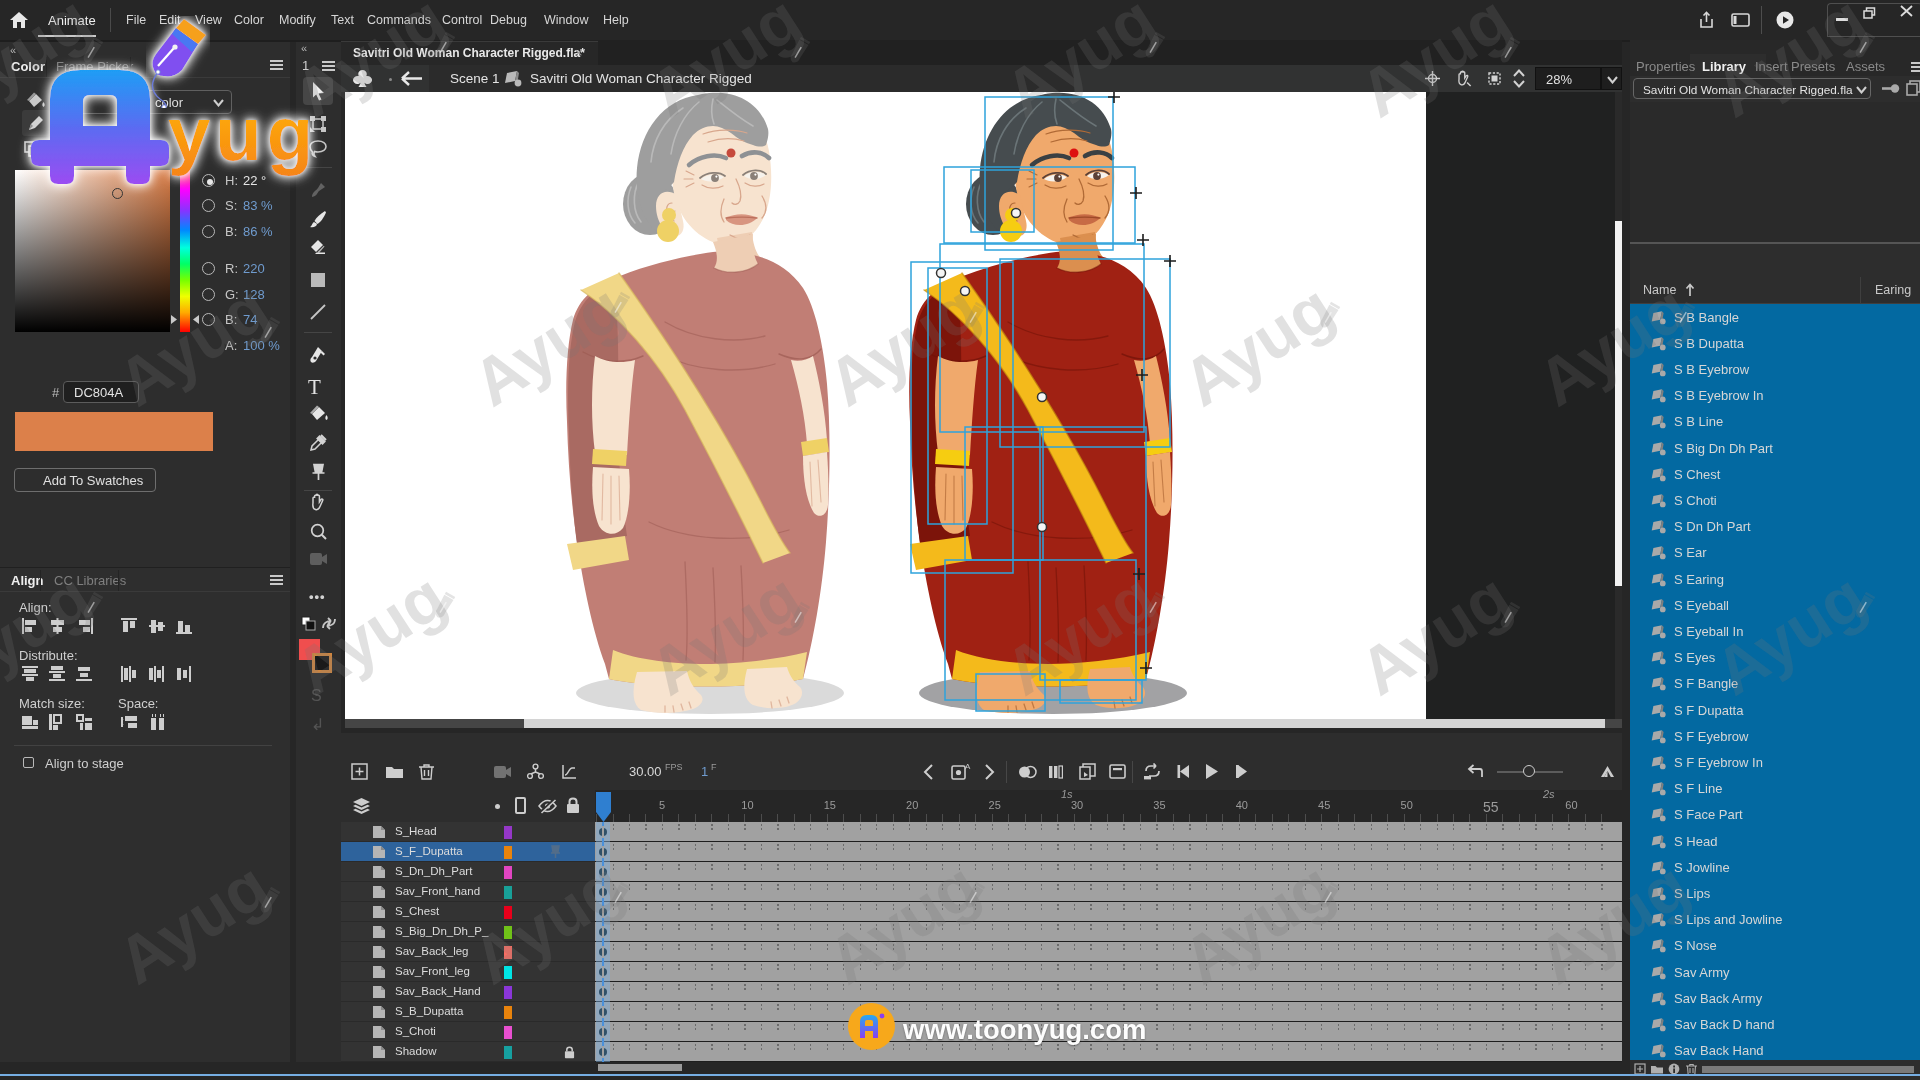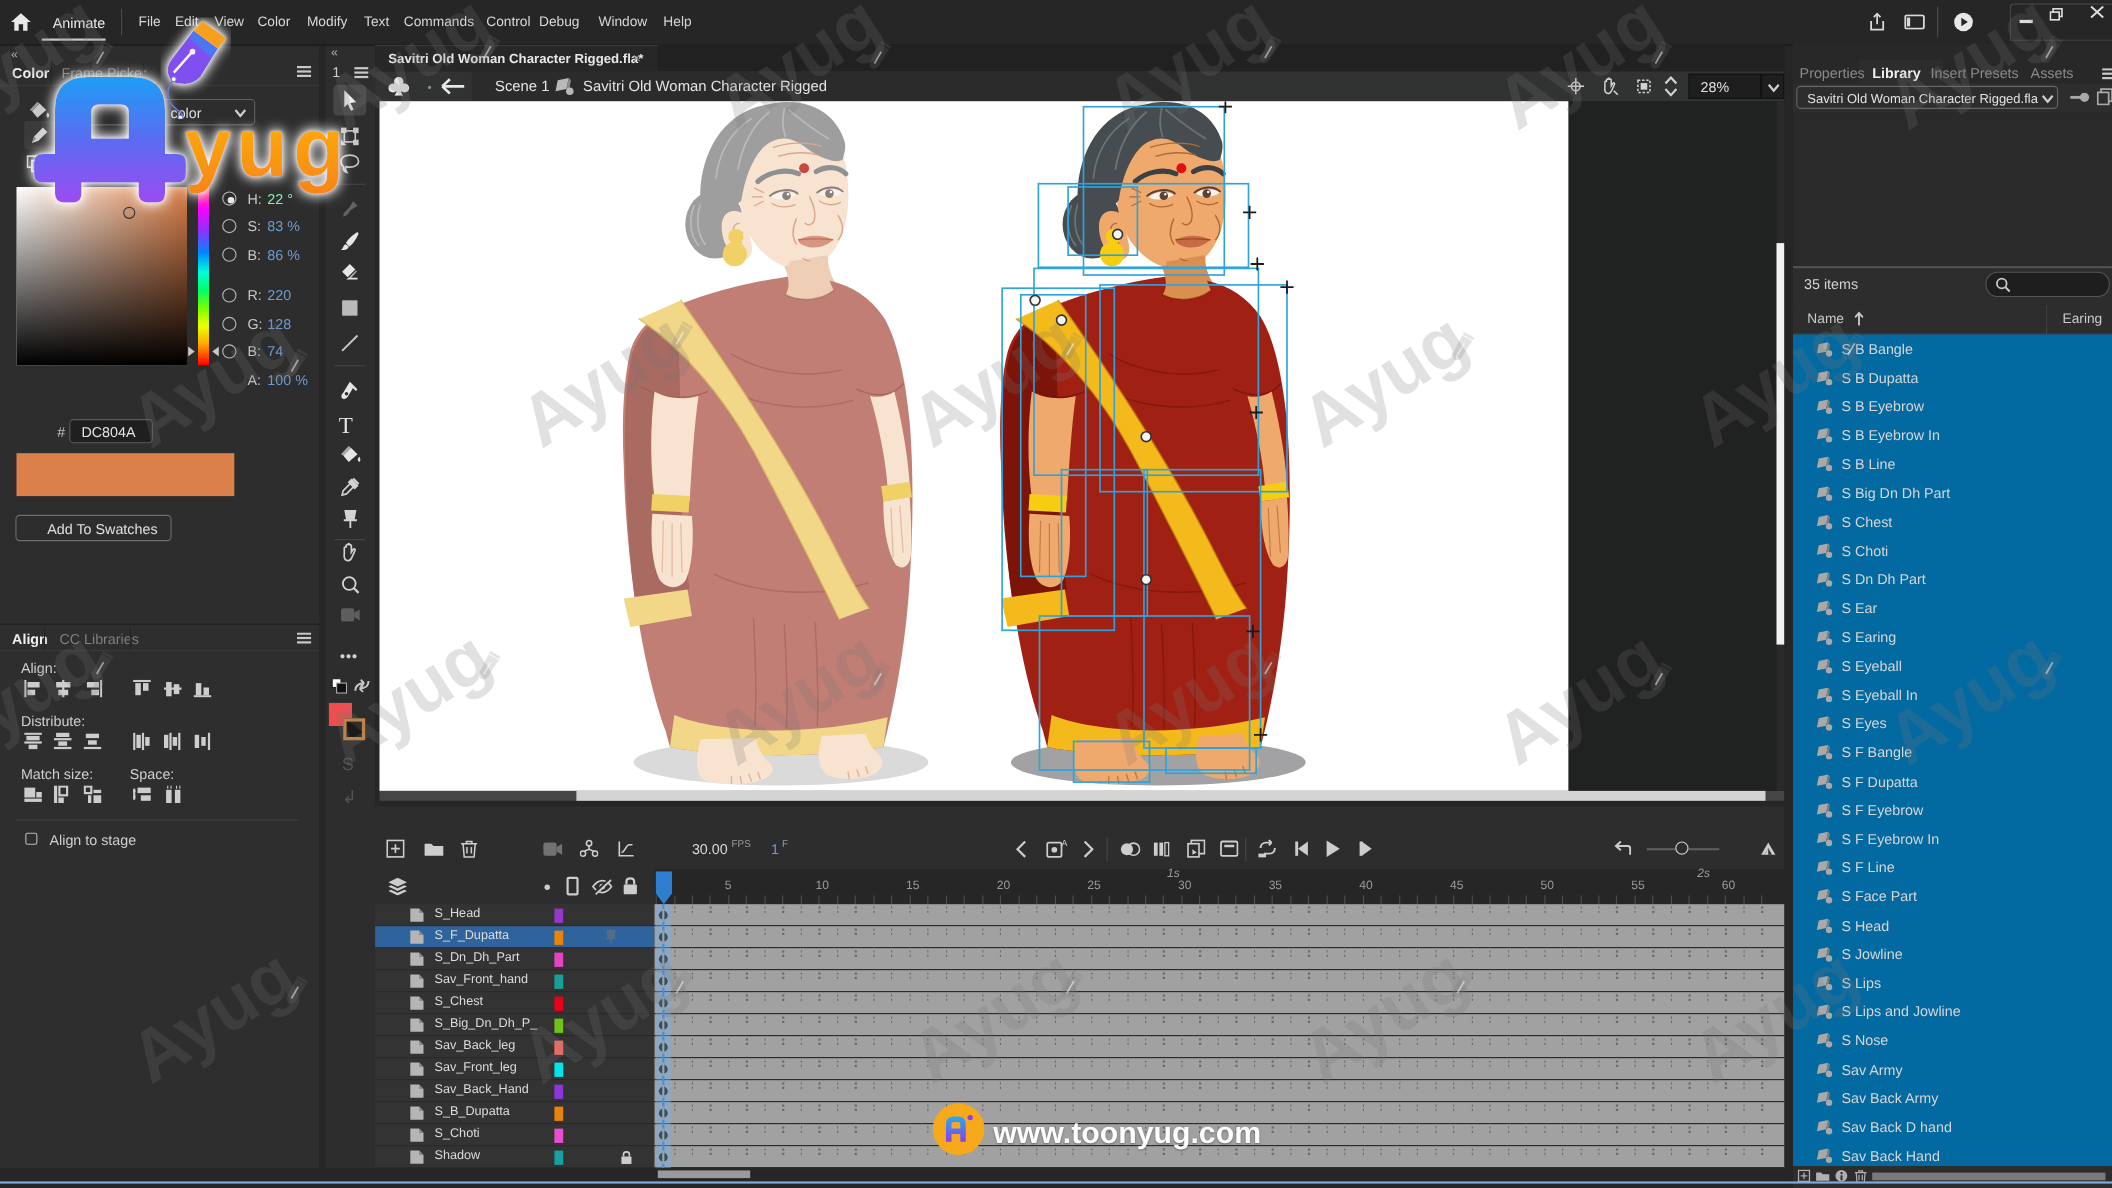--- a/index.html
+++ b/index.html
@@ -149,21 +149,21 @@
           <path d="M0 0 L6 4.5 L0 9 Z" fill="#c9c9c9"></path>
         </svg>
       <svg class="abs" style="left:192px;top:273px" width="7" height="9">
           <path d="M7 0 L1 4.5 L7 9 Z" fill="#c9c9c9"></path>
         </svg>
 
       <div id="hsbrows" style="position:absolute;left:0;top:7px;font-size:13px;white-space:nowrap">
         <div class="abs" style="left:202px;top:125px;width:13px;height:13px;border:1.6px solid #b9b9b9;border-radius:50%"></div>
         <div class="abs" style="left:206.5px;top:129.5px;width:6px;height:6px;background:#e8e8e8;border-radius:50%"></div>
         <span class="abs" style="left:225px;top:124px;color:#c6c6c6">H:</span>
-          <span class="abs" style="left:243px;top:124px;color:#86efac">22 °</span>
+          <span class="abs" style="left:243px;top:124px;color:#e5e5e5">22 °</span>
         <div class="abs" style="left:202px;top:150px;width:13px;height:13px;border:1.6px solid #b9b9b9;border-radius:50%"></div>
         <span class="abs" style="left:225px;top:149px;color:#c6c6c6">S:</span>
           <span class="abs" style="left:243px;top:149px;color:#6f9bce">83 %</span>
         <div class="abs" style="left:202px;top:176px;width:13px;height:13px;border:1.6px solid #b9b9b9;border-radius:50%"></div>
         <span class="abs" style="left:225px;top:175px;color:#c6c6c6">B:</span>
           <span class="abs" style="left:243px;top:175px;color:#6f9bce">86 %</span>
         <div class="abs" style="left:202px;top:213px;width:13px;height:13px;border:1.6px solid #b9b9b9;border-radius:50%"></div>
         <span class="abs" style="left:225px;top:212px;color:#c6c6c6">R:</span>
           <span class="abs" style="left:243px;top:212px;color:#6f9bce">220</span>
         <div class="abs" style="left:202px;top:239px;width:13px;height:13px;border:1.6px solid #b9b9b9;border-radius:50%"></div>
@@ -810,21 +810,21 @@
           <div class="abs" style="left:759.1px;top:24px;width:1px;height:8px;background:#4d4d4d"></div>
           <div class="abs" style="left:775.6px;top:24px;width:1px;height:8px;background:#4d4d4d"></div>
           <div class="abs" style="left:792.0px;top:24px;width:1px;height:8px;background:#4d4d4d"></div>
           <div class="abs" style="left:808.5px;top:24px;width:1px;height:8px;background:#4d4d4d"></div>
           <span class="abs" style="left:805.52px;top:9px;font-size:11px;color:#9b9b9b">50</span>
           <div class="abs" style="left:825.0px;top:24px;width:1px;height:8px;background:#4d4d4d"></div>
           <div class="abs" style="left:841.5px;top:24px;width:1px;height:8px;background:#4d4d4d"></div>
           <div class="abs" style="left:858.0px;top:24px;width:1px;height:8px;background:#4d4d4d"></div>
           <div class="abs" style="left:874.4px;top:24px;width:1px;height:8px;background:#4d4d4d"></div>
           <div class="abs" style="left:890.9px;top:24px;width:1px;height:8px;background:#4d4d4d"></div>
-          <span class="abs" style="left:887.9200000000001px;top:9px;font-size:11px;color:#9b9b9b">55</span>
+          <span class="abs" style="left:887.9200000000001px;top:9px;font-size:14px;color:#9b9b9b">55</span>
           <div class="abs" style="left:907.4px;top:24px;width:1px;height:8px;background:#4d4d4d"></div>
           <div class="abs" style="left:923.9px;top:24px;width:1px;height:8px;background:#4d4d4d"></div>
           <div class="abs" style="left:940.4px;top:24px;width:1px;height:8px;background:#4d4d4d"></div>
           <div class="abs" style="left:956.8px;top:24px;width:1px;height:8px;background:#4d4d4d"></div>
           <div class="abs" style="left:973.3px;top:24px;width:1px;height:8px;background:#4d4d4d"></div>
           <span class="abs" style="left:970.32px;top:9px;font-size:11px;color:#9b9b9b">60</span>
           <div class="abs" style="left:989.8px;top:24px;width:1px;height:8px;background:#4d4d4d"></div>
           <div class="abs" style="left:1006.3px;top:24px;width:1px;height:8px;background:#4d4d4d"></div>
           <span class="abs" style="left:466px;top:-2px;font-size:11px;font-style:italic;color:#9b9b9b">1s</span>
           <span class="abs" style="left:948px;top:-2px;font-size:11px;font-style:italic;color:#9b9b9b">2s</span>
@@ -2488,29 +2488,20 @@
         </svg>
       <svg class="abs" style="left:276px;top:4px" width="15" height="16" viewBox="0 0 15 16">
           <rect x="4" y="1" width="10" height="11" fill="none" stroke="#a9a9a9" stroke-width="1.6"></rect>
           <rect x="1" y="4" width="10" height="11" fill="#2d2d2d" stroke="#a9a9a9" stroke-width="1.6"></rect>
         </svg>
     </div>
 
     <div class="abs" style="left:0;top:62px;width:290px;height:140px;background:#2a2a2a"></div>
     <div class="abs" style="left:0;top:202px;width:290px;height:2px;background:#555"></div>
 
-    <div class="abs" style="left:0;top:204px;width:290px;height:33px;background:#2d2d2d">
-      <span class="abs" style="left:10px;top:7px;font-size:13px;color:#d2d2d2">35 items</span>
-      <div class="abs" style="left:175px;top:3px;width:113px;height:23px;background:#1e1e1e;border:1px solid #555;border-radius:11px">
-        <svg class="abs" style="left:8px;top:4px" width="14" height="14" viewBox="0 0 14 14">
-            <circle cx="5.8" cy="5.8" r="4.4" fill="none" stroke="#c9c9c9" stroke-width="1.6"></circle>
-            <path d="M9.2 9.2 L13 13" stroke="#c9c9c9" stroke-width="1.8"></path>
-          </svg>
-      </div>
-    </div>
 
     <div class="abs" style="left:0;top:237px;width:290px;height:27px;background:#2d2d2d;border-bottom:1px solid #3f3f3f">
       <span class="abs" style="left:13px;top:6px;font-size:12.5px;color:#c9c9c9">Name</span>
       <svg class="abs" style="left:55px;top:6px" width="10" height="14">
           <path d="M5 13 L5 2 M1.5 5.5 L5 1.5 L8.5 5.5" stroke="#c9c9c9" stroke-width="1.7" fill="none"></path>
         </svg>
       <div class="abs" style="left:230px;top:0;width:1px;height:27px;background:#3f3f3f"></div>
       <span class="abs" style="left:245px;top:6px;font-size:12.5px;color:#c9c9c9">Earing</span>
     </div>
 

